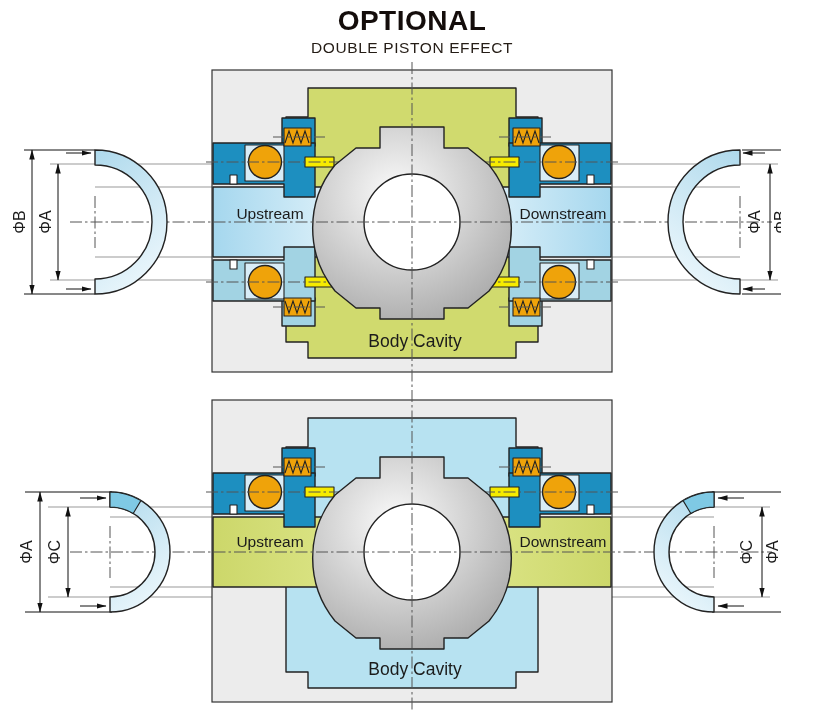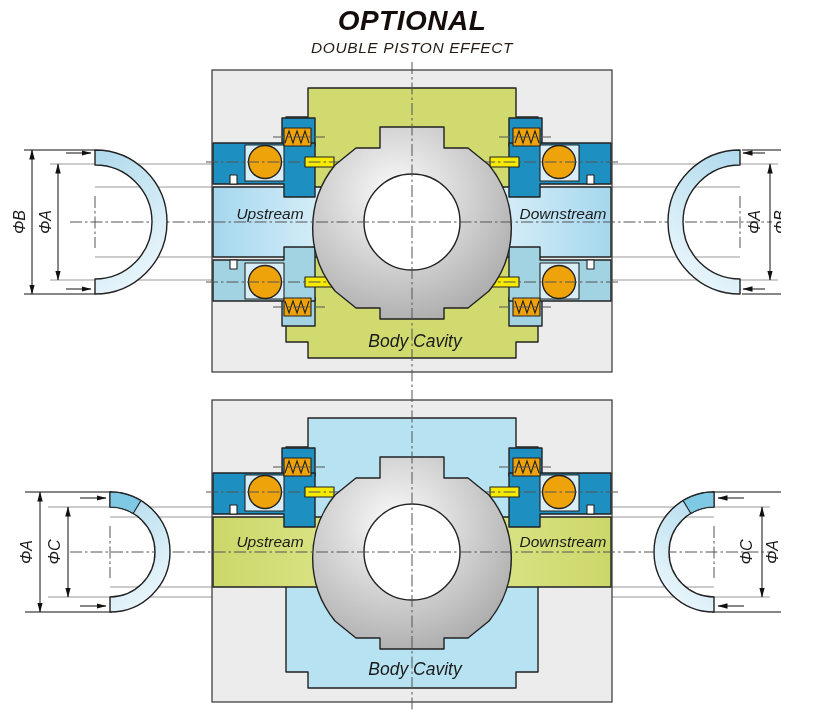--- a/index.html
+++ b/index.html
@@ -1,16 +1,16 @@
 <!DOCTYPE html>
 <html><head>
 <meta charset="utf-8">
 <style>
   html,body{margin:0;padding:0;background:#ffffff;}
-  .stage{position:relative;width:781px;height:717px;font-family:"Liberation Sans",sans-serif;overflow:hidden;font-style:italic;}
+  .stage{position:relative;width:781px;height:717px;font-family:"Liberation Sans",sans-serif;overflow:hidden;}
   svg{display:block;}
   .ol{stroke:#222;stroke-width:1.4;stroke-linejoin:round;}
   .olthin{stroke:#222;stroke-width:1.1;stroke-linejoin:round;}
   .panel{stroke:#333;stroke-width:1.2;}
   .cl{stroke:#555;stroke-width:1;stroke-dasharray:12 3 2.5 3;fill:none;}
   .ext{stroke:#9a9a9a;stroke-width:1.1;fill:none;}
   .dim{stroke:#111;stroke-width:1;fill:none;}
   .coil{stroke:#222;stroke-width:1.1;fill:none;}
   .lbl{font-size:16px;fill:#1b1b1b;text-anchor:middle;}
   .flowlbl{font-size:15.5px;fill:#1b1b1b;text-anchor:middle;}

